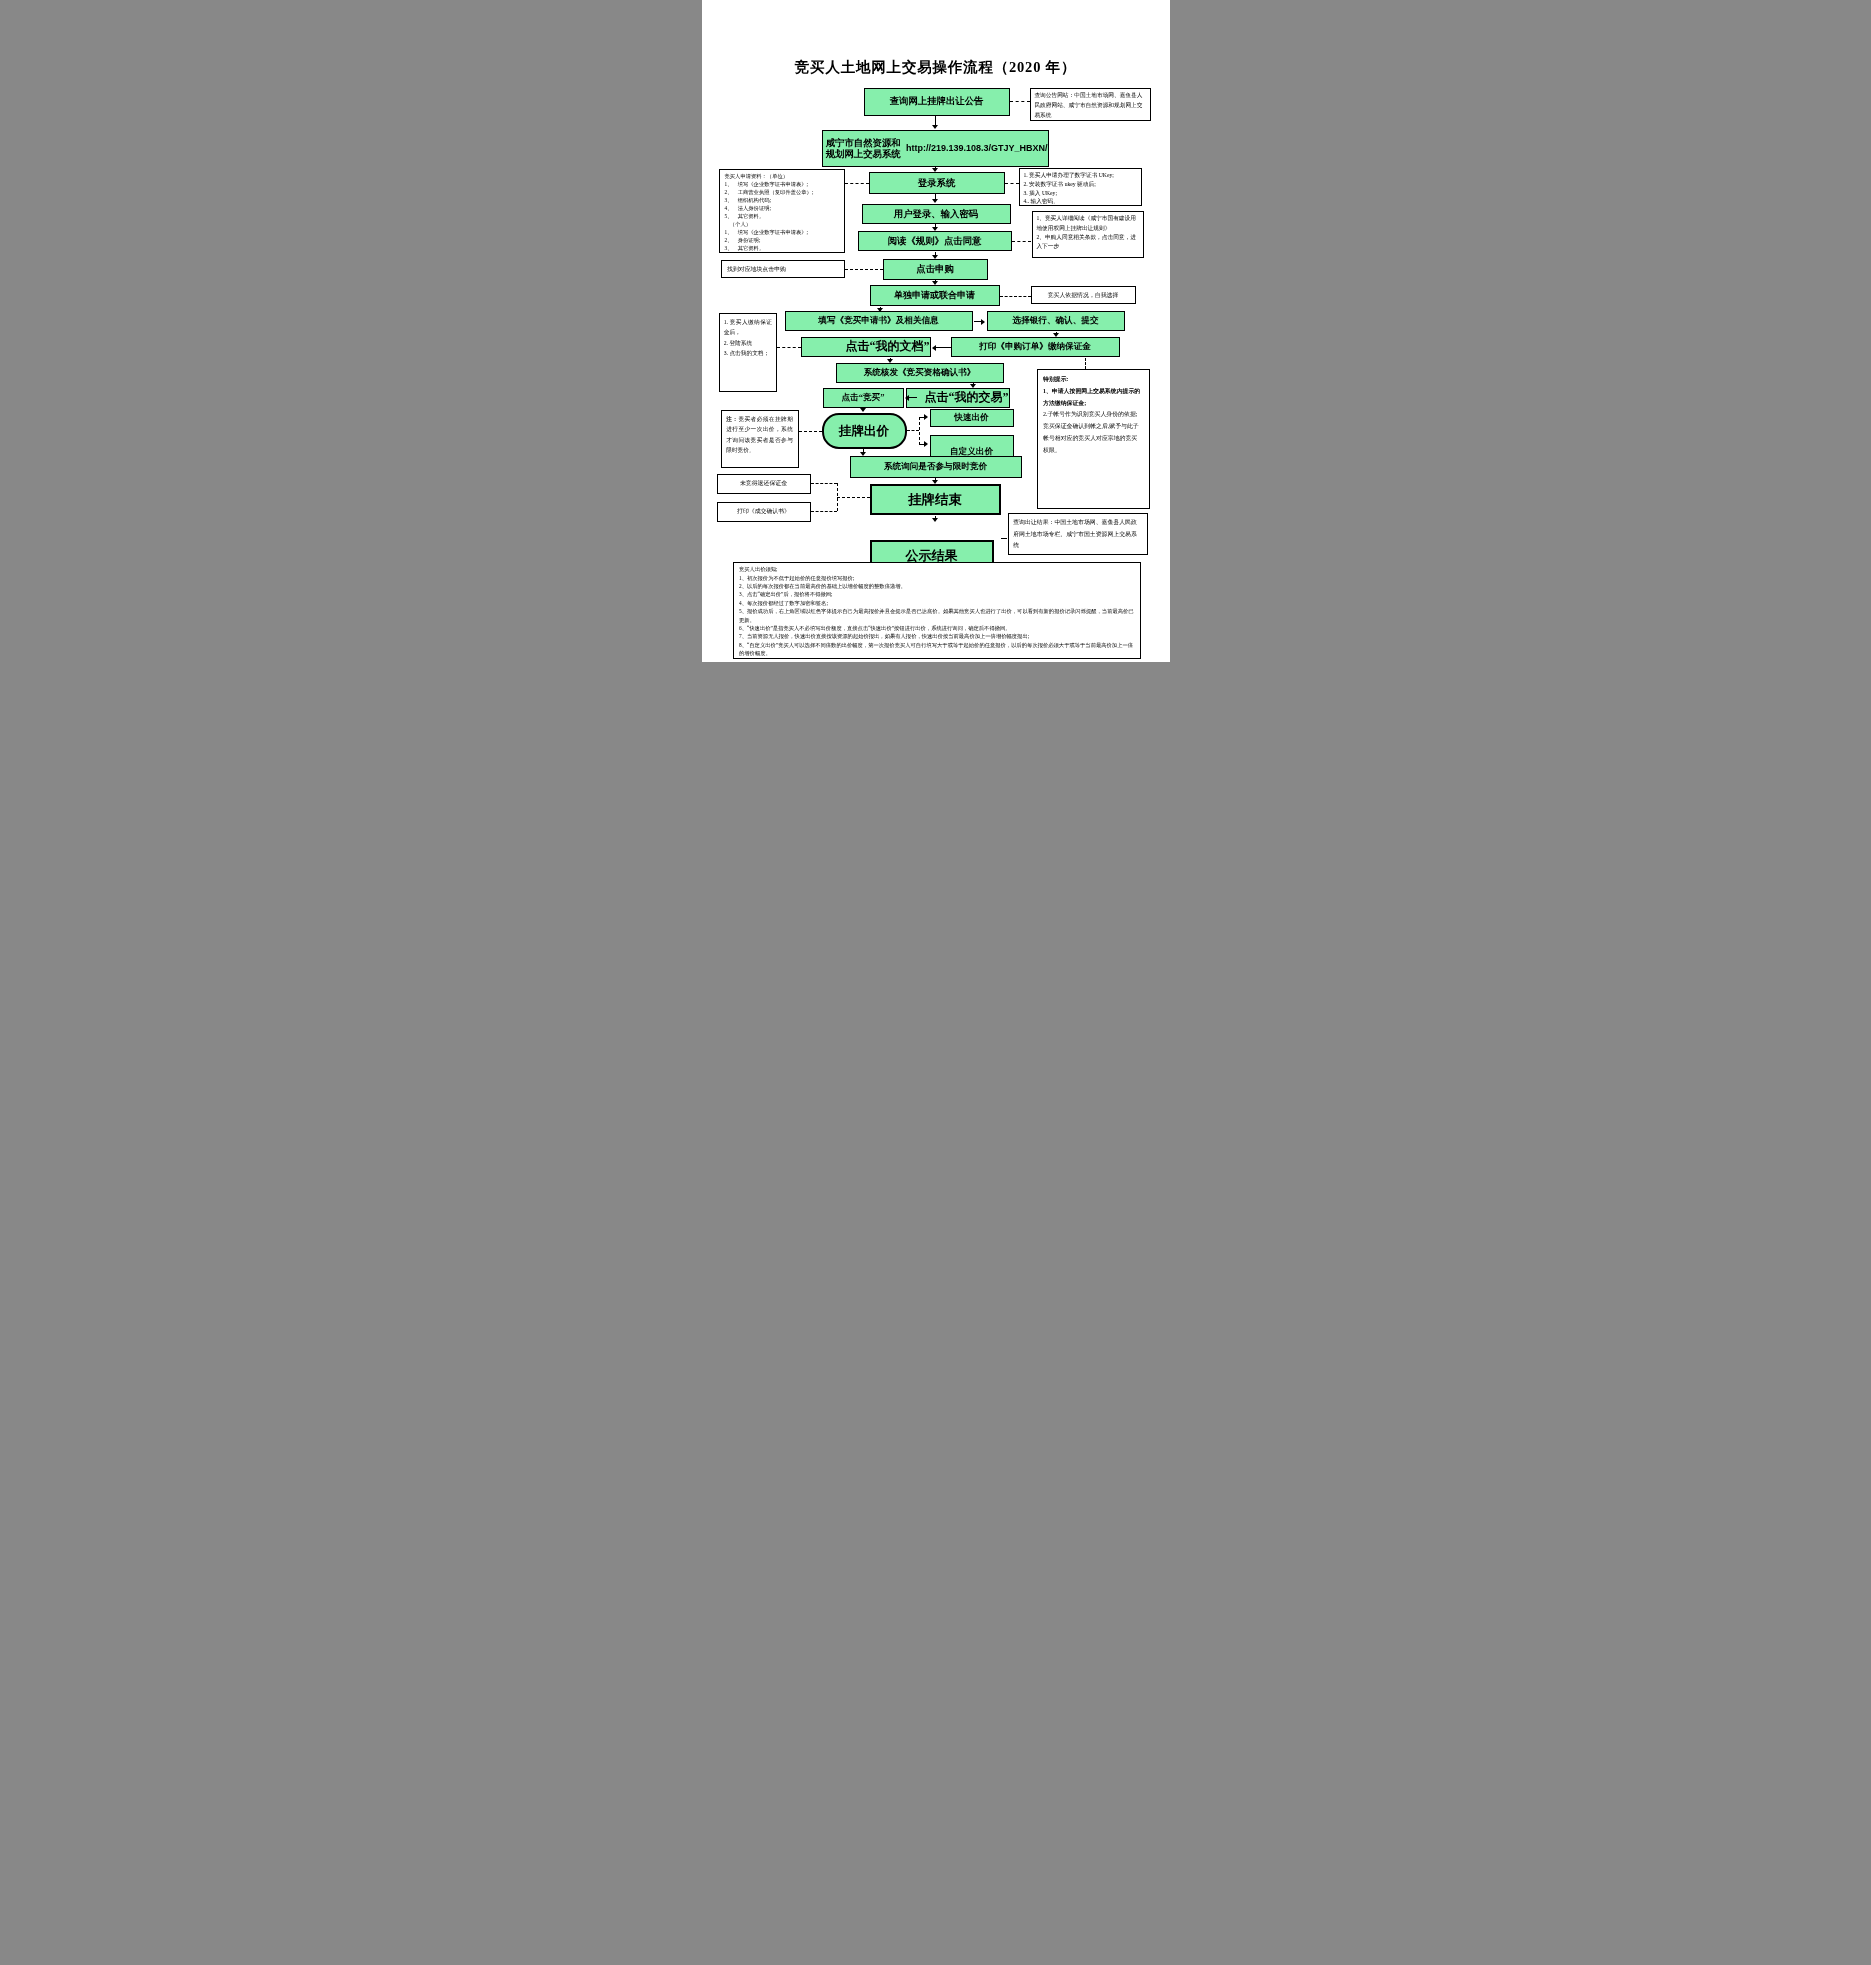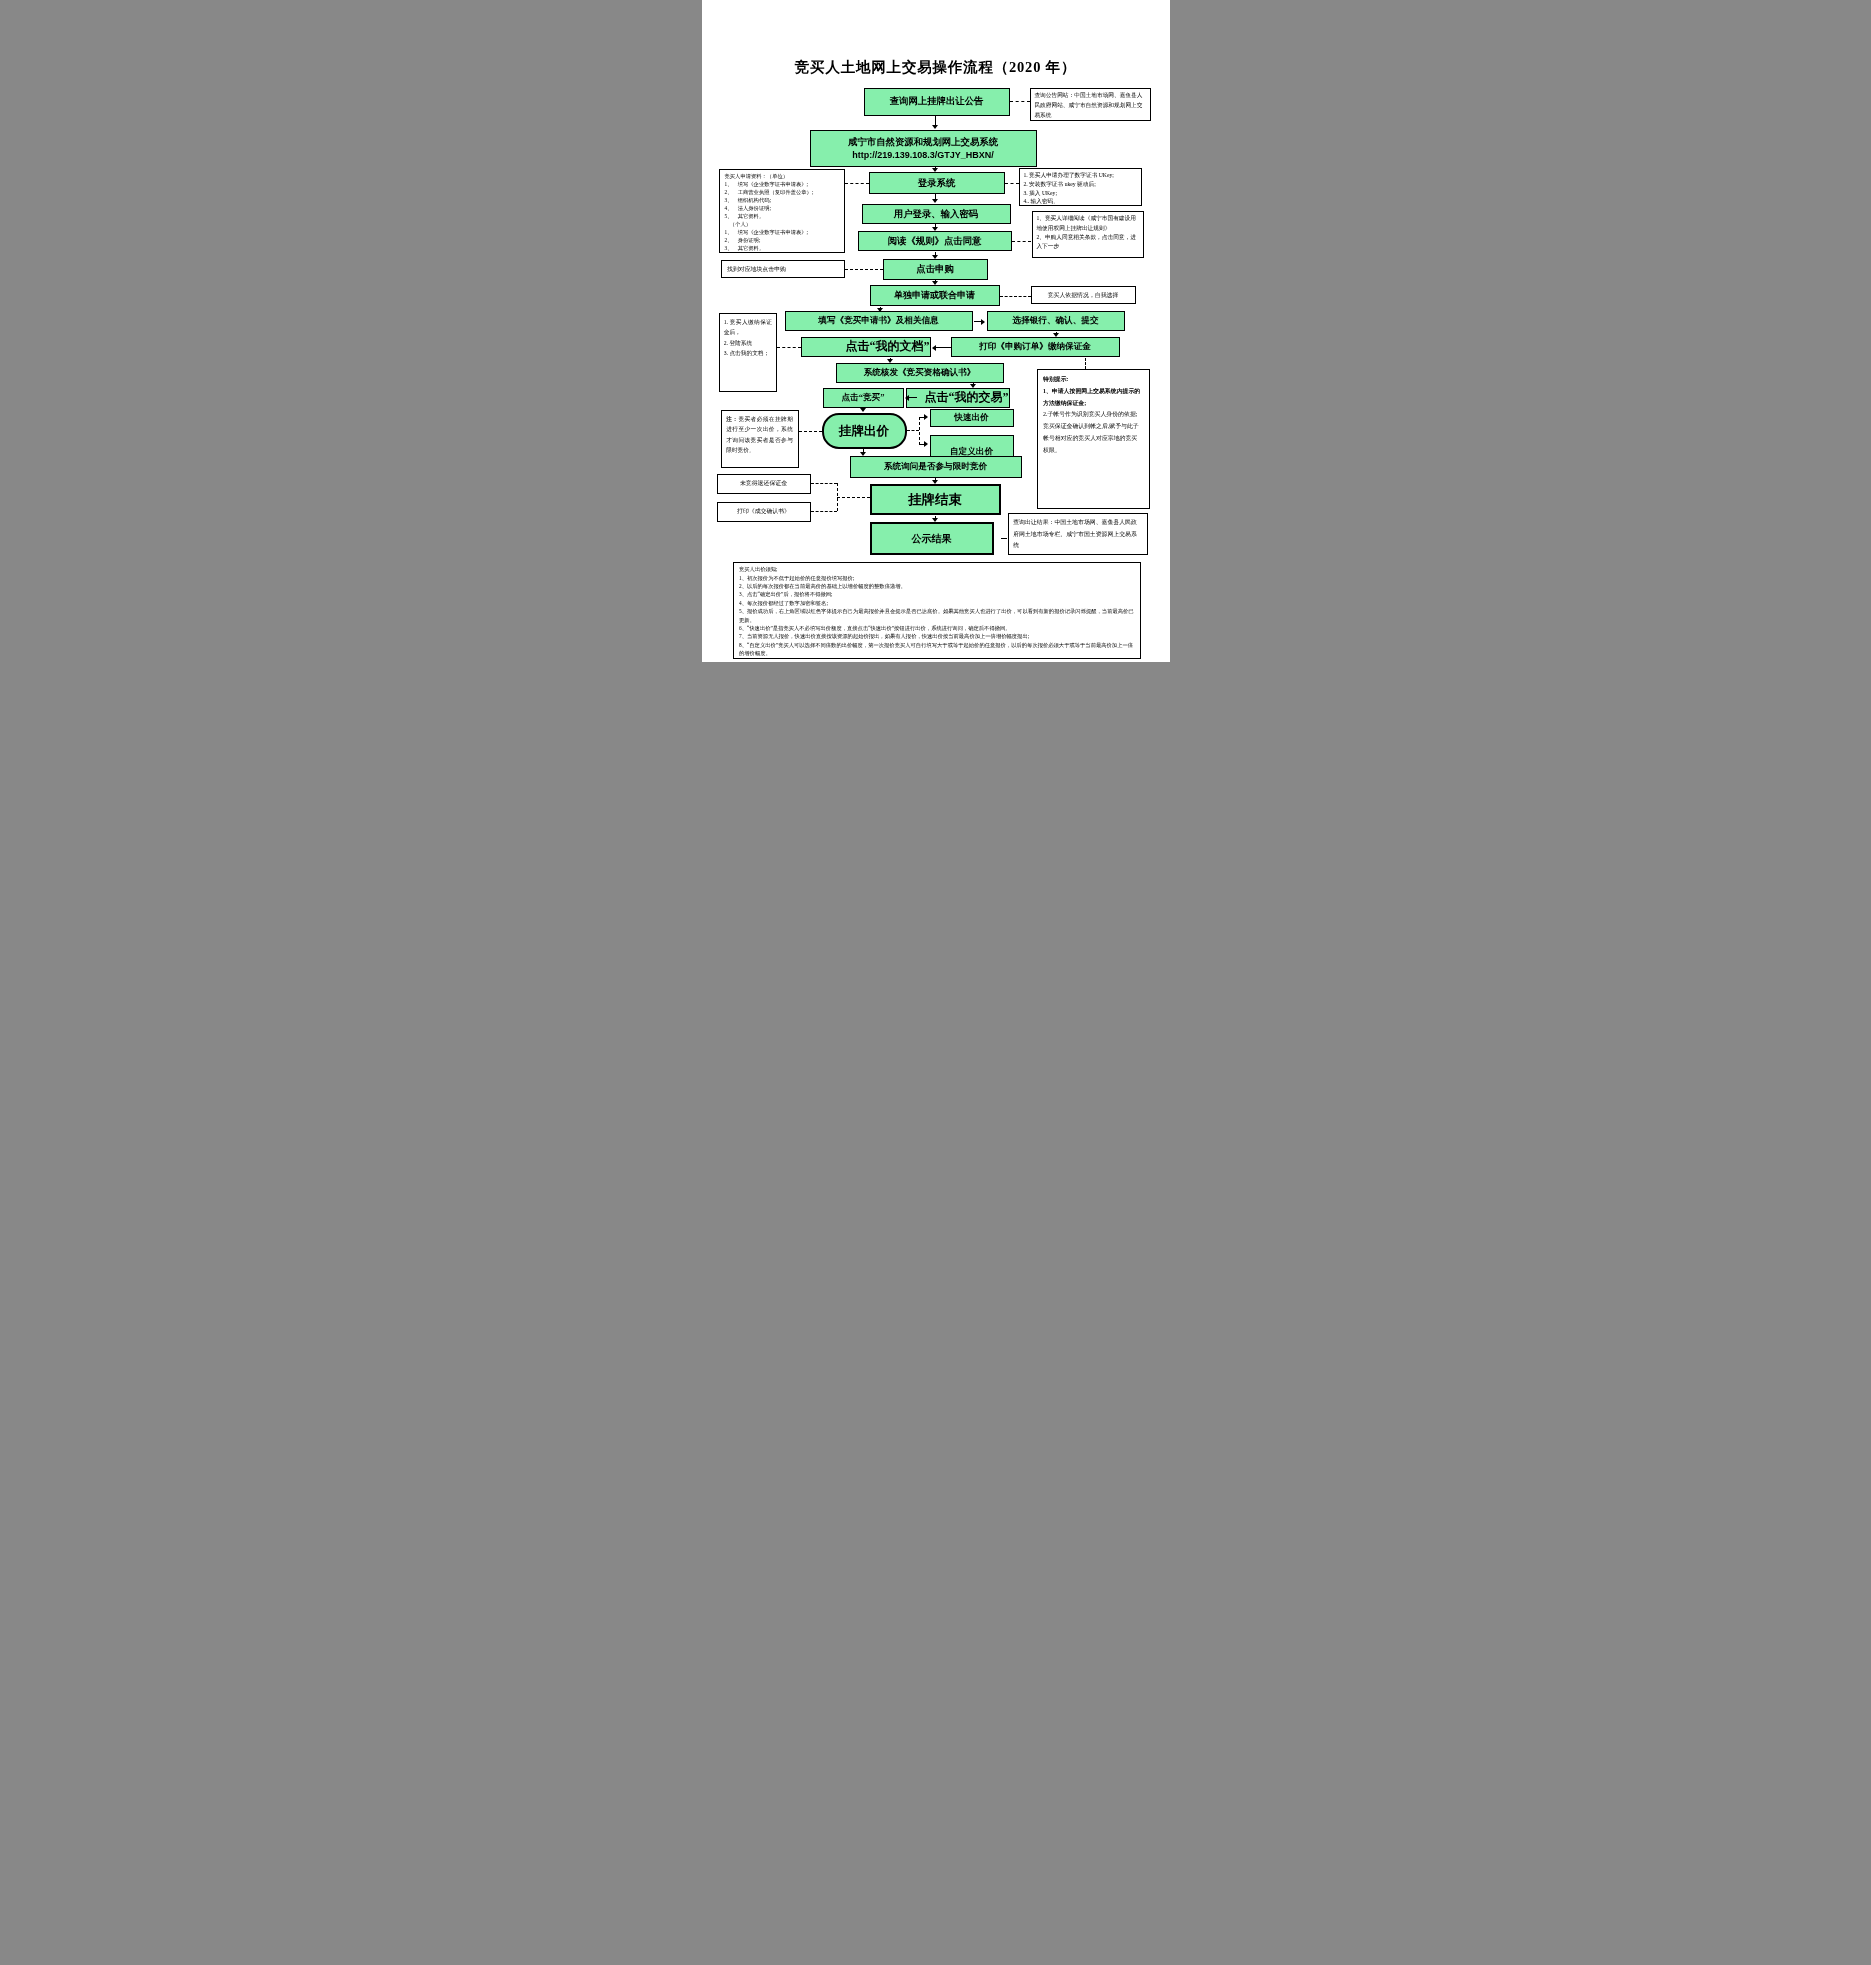--- a/index.html
+++ b/index.html
@@ -48,21 +48,21 @@
 <body>
 
 <div id="page">
 
   <div id="title">竞买人土地网上交易操作流程（2020 年）</div>
 
   <div class="fbox" style="left:162px;top:88px;width:146px;height:27.5px;font-size:9.4px;">
       <span>查询网上挂牌出让公告</span>
     </div>
 
-  <div class="fbox sysbox" style="left:108px;top:130px;width:227px;height:37px;flex-direction:column;gap:2px;font-size:9.4px;">
+  <div class="fbox sysbox" style="left:120px;top:130px;width:227px;height:37px;gap:2px;font-size:9.4px;">
     <span>咸宁市自然资源和规划网上交易系统</span>
     <span class="url" style="font-size:9px;">http://219.139.108.3/GTJY_HBXN/</span>
   </div>
 
   <div class="fbox" style="left:167px;top:172px;width:136px;height:22px;font-size:9.4px;">
       <span>登录系统</span>
     </div>
 
   <div class="fbox" style="left:160px;top:204px;width:149px;height:20.4px;font-size:9.4px;">
       <span>用户登录、输入密码</span>
@@ -121,21 +121,21 @@
     </div>
 
   <div class="fbox" style="left:148px;top:456px;width:172px;height:22px;font-size:8.6px;">
       <span>系统询问是否参与限时竞价</span>
     </div>
 
   <div class="fbox big" style="left:168px;top:484px;width:131px;height:31px;font-size:13.4px;">
       <span>挂牌结束</span>
     </div>
 
-  <div class="fbox big" style="left:168px;top:522px;width:124px;height:33px;font-size:10px;">
+  <div class="fbox big" style="left:168px;top:540px;width:124px;height:33px;font-size:13px;">
       <span>公示结果</span>
     </div>
 
   <div class="abox" style="left:328px;top:88px;width:121px;height:33px;padding:2.4px 3.9px;font-size:5.7px;line-height:1.72;">
     <span>查询公告网站：中国土地市场网、嘉鱼县人民政府网站、咸宁市自然资源和规划网上交易系统</span>
   </div>
 
   <div class="abox" style="left:17.3px;top:169px;width:126px;height:84px;padding:2px 4.7px;font-size:5.3px;line-height:1.52;">
     <div class="ln">竞买人申请资料：（单位）</div>
     <div class="ln">1、　填写《企业数字证书申请表》;</div>

